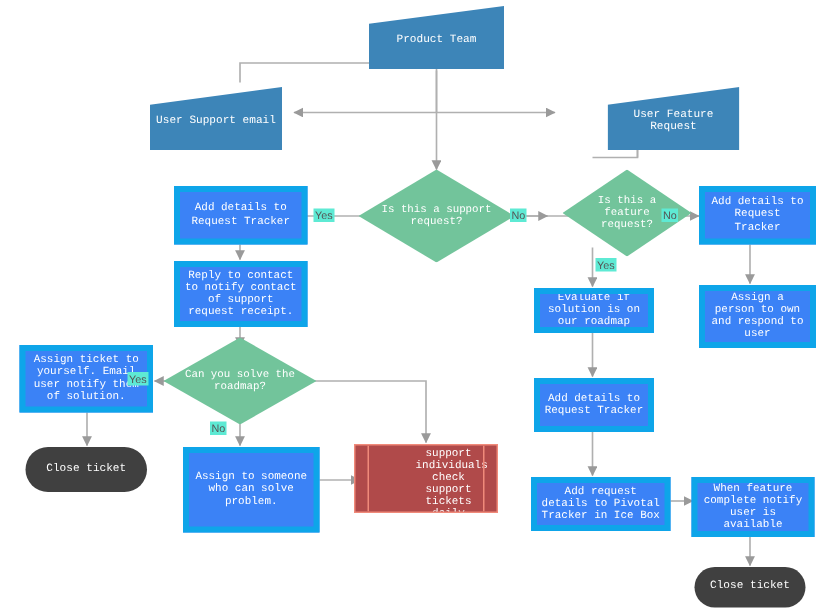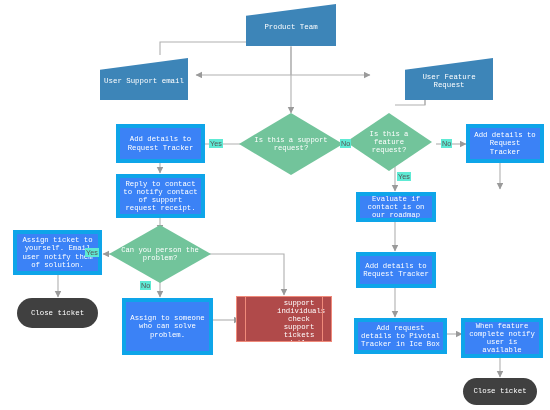--- a/index.html
+++ b/index.html
@@ -146,26 +146,26 @@
   </div>
 
   <div class="node flagnode" style="left:369px; top:58px; width:88px; height:42px;margin-left:36px;">
     <span>User Feature Request</span>
   </div>
 
   <div class="node decision" style="left:239px; top:113px; width:104px; height:62px;">
     <span>Is this a support request?</span>
   </div>
 
-  <div class="node decision" style="left:346px; top:113px; width:86px; height:58px;">
+  <div class="node decision" style="left:375px; top:113px; width:86px; height:58px;">
     <span>Is this a feature request?</span>
   </div>
 
   <div class="node decision" style="left:109px; top:225px; width:102px; height:58px;">
-    <span>Can you person the problem?</span>
+    <span>Can you solve the roadmap?</span>
   </div>
 
   <div class="node process" style="left:116px; top:124px; width:89px; height:39px;">
     <span>Add details to Request Tracker</span>
   </div>
 
   <div class="node process" style="left:116px; top:174px; width:89px; height:44px;">
     <span>Reply to contact to notify contact of support request receipt.</span>
   </div>
 
@@ -182,23 +182,26 @@
   </div>
 
   <div class="node subprocess" style="left:236px; top:296px; width:96px; height:46px;padding-left:40px;">
     <span>Other support individuals check support tickets daily</span>
   </div>
 
   <div class="node process" style="left:466px; top:124px; width:78px; height:39px;">
     <span>Add details to Request Tracker</span>
   </div>
 
+  <div class="node process" style="left:466px; top:190px; width:78px; height:42px;">
+    <span>Assign a person to own and respond to user</span>
+  </div>
 
   <div class="node process" style="left:356px; top:192px; width:80px; height:30px;">
-    <span>Evaluate if contact is on our roadmap</span>
+    <span>Evaluate if solution is on our roadmap</span>
   </div>
 
   <div class="node process" style="left:356px; top:252px; width:80px; height:36px;">
     <span>Add details to Request Tracker</span>
   </div>
 
   <div class="node process" style="left:461px; top:318px; width:82px; height:40px;">
     <span>When feature complete notify user is available</span>
   </div>
 

